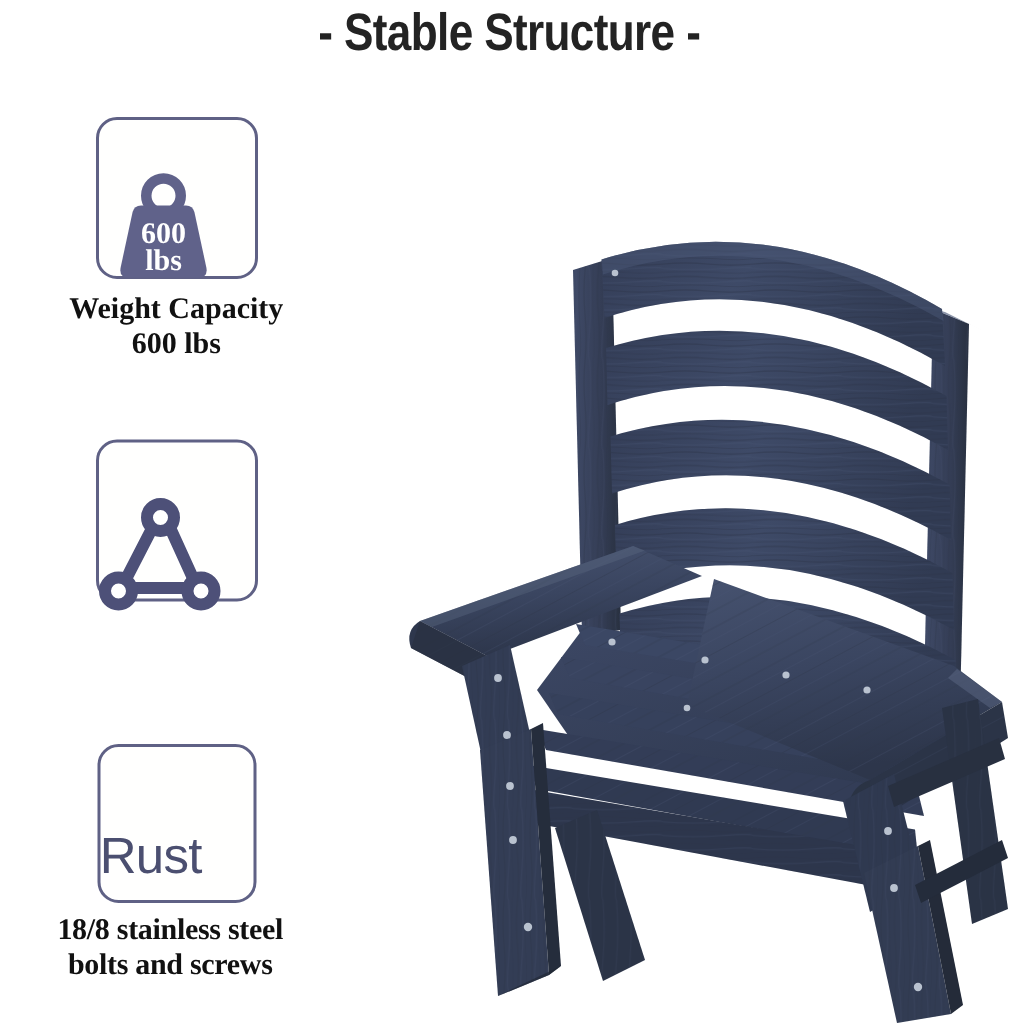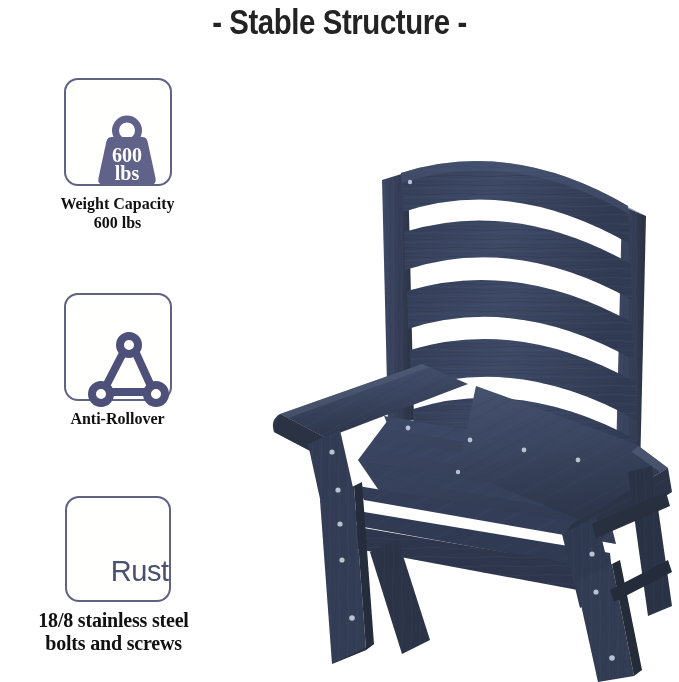--- a/index.html
+++ b/index.html
@@ -62,47 +62,47 @@
   }
   .icon-box.small {
     width: 106px;
     height: 106px;
   }
   .icon-inner {
     position: absolute;
     inset: 0;
     display: flex;
     align-items: center;
-    justify-content: flex-end;
+    justify-content: flex-start;
     margin-top: 45px;
   }
 
   .caption {
     margin-top: 9px;
     font-family: "Liberation Serif", serif;
     font-weight: bold;
-    font-size: 16px;
+    font-size: 20px;
     line-height: 1.16;
     color: #111111;
     white-space: pre-line;
   }
   .caption.wide {
     font-size: 20px;
     letter-spacing: -0.2px;
   }
   .feature-3 .caption {
     margin-top: 7px;
     margin-left: -8px;
   }
 
   
   .rust-text {
     font-family: "Liberation Sans", sans-serif;
     font-weight: normal;
-    font-size: 29px;
+    font-size: 34px;
     line-height: 0.98;
     color: #4b4f70;
     text-align: center;
     letter-spacing: -0.5px;
   }
 
   
   .chair-wrap {
     position: absolute;
     left: 262px;
@@ -149,21 +149,20 @@
             <line x1="47" y1="20" x2="62" y2="53"></line>
           </g>
           <g fill="#ffffff" stroke="#4d5078" stroke-width="8">
             <circle cx="41" cy="14" r="9"></circle>
             <circle cx="13" cy="63" r="9"></circle>
             <circle cx="68" cy="63" r="9"></circle>
           </g>
         </svg>
       </div>
     </div>
-    <div class="caption">Anti-Rollover</div>
   </div>
 
   <div class="feature feature-3">
     <div class="icon-box small">
       <div class="icon-inner">
         <div class="rust-text">
           <div>Rust</div>
         </div>
       </div>
     </div>

